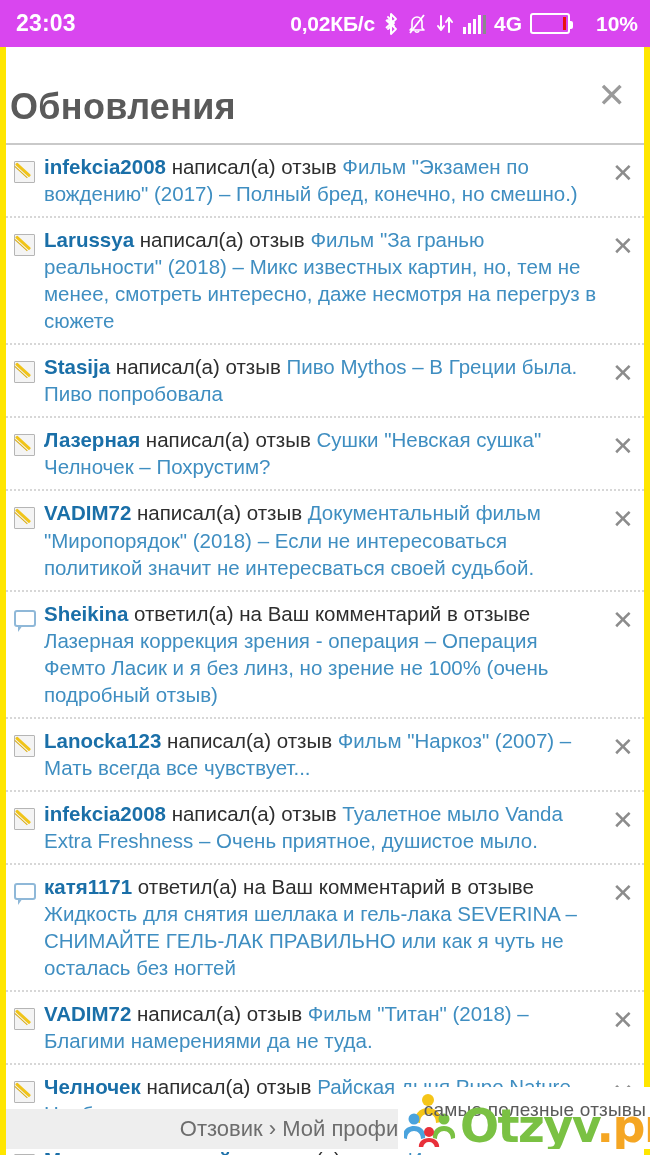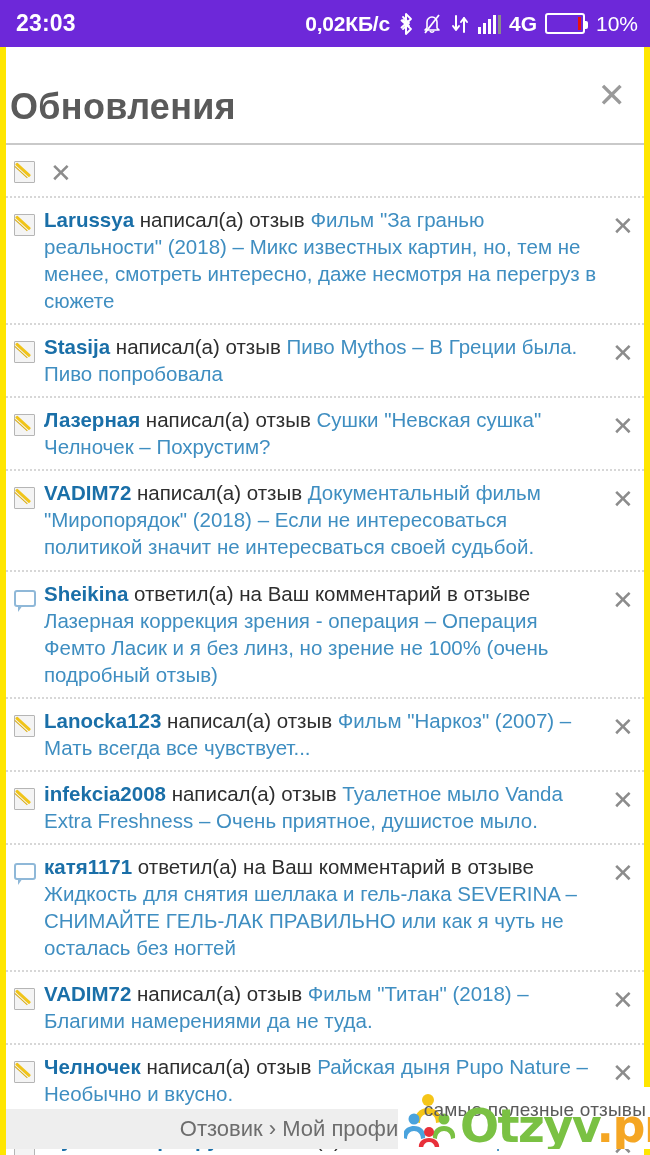--- a/index.html
+++ b/index.html
@@ -13,33 +13,33 @@
     position: relative;
     width: 650px; height: 1155px;
     background: #ffe600;
     overflow: hidden;
   }
 
   
   .statusbar {
     position: absolute; top: 0; left: 0;
     width: 650px; height: 47px;
-    background: #6d28d9;
+    background: #d946ef;
     display: flex; align-items: center;
     padding: 0 12px 0 16px;
     color: #ffffff;
   }
   .sb-clock { font-size: 23px; font-weight: bold; letter-spacing: .2px; }
   .sb-right {
     margin-left: auto;
     display: flex; align-items: center; gap: 8px;
   }
   .sb-speed { font-size: 21px; font-weight: bold; letter-spacing: -.2px; }
   .sb-4g { font-size: 21px; font-weight: bold; }
-  .sb-pct { font-size: 21px; font-weight: normal; margin-left: 3px; text-align: center; }
+  .sb-pct { font-size: 21px; font-weight: bold; margin-left: 18px; text-align: center; }
   .sb-ico { display: block; }
 
   
   .battery {
     width: 40px; height: 21px;
     border: 2px solid #ffffff; border-radius: 3px;
     position: relative; display: flex; align-items: center;
     padding: 2px; justify-content: flex-end;
   }
   .battery:after {
@@ -247,20 +247,21 @@
       <div class="page-title">Обновления</div>
       <div class="header-close">✕</div>
     </div>
 
     <div class="feed" id="feed">
         <div class="feed-row">
           <div class="row-icon ico-pencil">
             <span class="page"></span>
             <span class="pen"></span>
           </div>
+          <div class="row-text"><span class="row-user">infekcia2008</span><span class="row-action"> написал(а) отзыв </span><span class="row-link">Фильм "Экзамен по вождению" (2017) – Полный бред, конечно, но смешно.)</span></div>
           <div class="row-close">✕</div>
         </div>
         <div class="feed-row">
           <div class="row-icon ico-pencil">
             <span class="page"></span>
             <span class="pen"></span>
           </div>
           <div class="row-text"><span class="row-user">Larussya</span><span class="row-action"> написал(а) отзыв </span><span class="row-link">Фильм "За гранью реальности" (2018) – Микс известных картин, но, тем не менее, смотреть интересно, даже несмотря на перегруз в сюжете</span></div>
           <div class="row-close">✕</div>
         </div>

